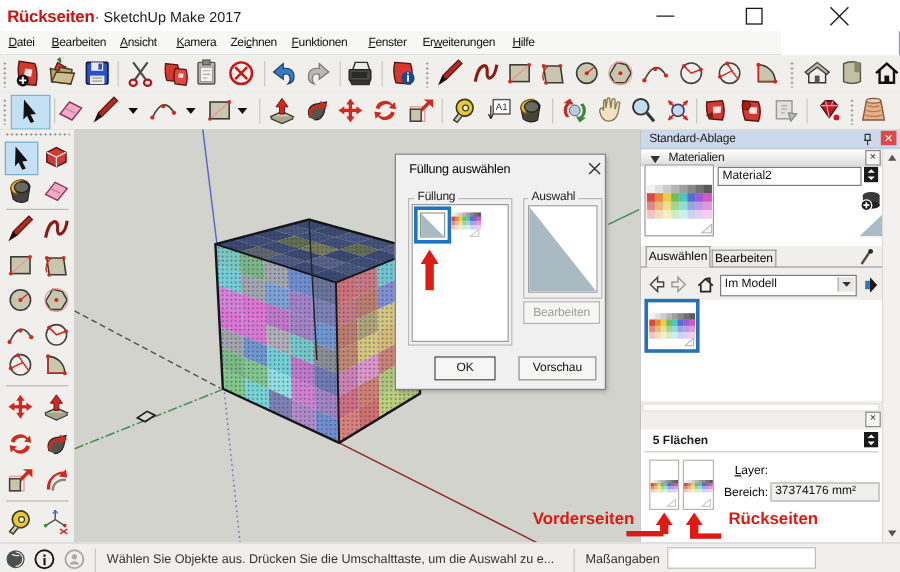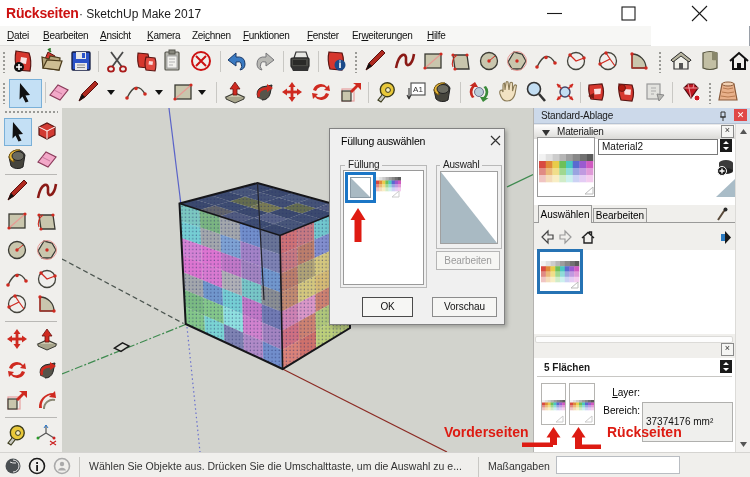--- a/index.html
+++ b/index.html
@@ -723,20 +723,25 @@
   <svg class="abs" style="left:182px;top:99px" width="12" height="15">
         <path d="M2,13 L8,4 M8,4 l2,-2" stroke="#5a4a3a" stroke-width="2"></path>
         <circle cx="9.5" cy="2.5" r="2" fill="#2a2a2a"></circle>
       </svg>
 
   <svg class="abs" style="left:6px;top:121px" width="60" height="17">
     <path d="M8,2 L2,8 L8,14 V10 H13 V6 H8 Z" fill="none" stroke="#444" stroke-width="1.2"></path>
     <path d="M25,2 L31,8 L25,14 V10 H20 V6 H25 Z" fill="none" stroke="#9a9a9a" stroke-width="1.2"></path>
     <path d="M42,9 L48,3.5 L54,9 M44,8 V14 H52 V8 M49.5,4.5 V3 h2 v3" fill="none" stroke="#222" stroke-width="1.4"></path>
   </svg>
+  <div class="fld" style="left:66px;top:121px;width:106px;height:14px;padding:1px 3px;">Im Modell
+    <div style="position:absolute;right:1px;top:1px;width:13px;height:12px;background:#e8e7e4;border-left:1px solid #aaa;"><svg width="13" height="12">
+            <polygon points="3,4 10,4 6.5,8" fill="#333"></polygon>
+          </svg></div>
+  </div>
   <svg class="abs" style="left:186px;top:122px" width="13" height="15">
         <rect x="1" y="4" width="7" height="7" fill="#2a7ac0"></rect>
         <path d="M5,1 L11,7.5 L5,14 Z" fill="#1a1a1a"></path>
       </svg>
 
   <div style="position:absolute;left:0;top:142px;width:201px;height:84px;background:#fff;"></div>
   <div style="position:absolute;left:3px;top:141px;width:40px;height:39px;border:3px solid #2673b4;background:#fff;">
     <svg width="40" height="39">
           <g id="mgrid2">
             <rect x="1" y="9" width="5.05" height="5.55" fill="#f2f2f2"></rect>
@@ -858,21 +863,21 @@
             <rect x="12" y="23.5" width="3.3" height="2.8" fill="#ccf0ee"></rect>
             <rect x="15" y="23.5" width="3.3" height="2.8" fill="#ccd2f4"></rect>
             <rect x="18" y="23.5" width="3.3" height="2.8" fill="#e4ccf4"></rect>
             <rect x="21" y="23.5" width="3.3" height="2.8" fill="#f4ccee"></rect>
           </g>
           <polygon points="22,32 22,38 15,38" fill="none" stroke="#ccc" stroke-width="1"></polygon>
         </svg>
   </div>
   <div style="position:absolute;left:64px;top:279px;width:42px;font-size:10px;text-align:right;"><u>L</u>ayer:</div>
   <div style="position:absolute;left:60px;top:297px;width:46px;font-size:10px;text-align:right;">Bereich:</div>
-  <div class="fld" style="left:108px;top:294px;width:83px;height:12px;padding:13px 3px;background:#efefed;border-color:#b0b0ae;">37374176 mm²</div>
+  <div class="fld" style="left:108px;top:294px;width:83px;height:12px;padding:1px 3px;background:#efefed;border-color:#b0b0ae;">37374176 mm²</div>
 
   <div style="position:absolute;left:201px;top:16px;width:15px;height:328px;background:#f2f1ef;border-left:1px solid #dcdbd8;">
     <svg width="15" height="328">
       <polygon points="7.5,5 11,10 4,10" fill="#555"></polygon>
       <polygon points="7.5,323 11,318 4,318" fill="#555"></polygon>
     </svg>
   </div>
 </div>
 
 <svg class="abs" style="left:430px;top:415px;z-index:30" width="320" height="40">

